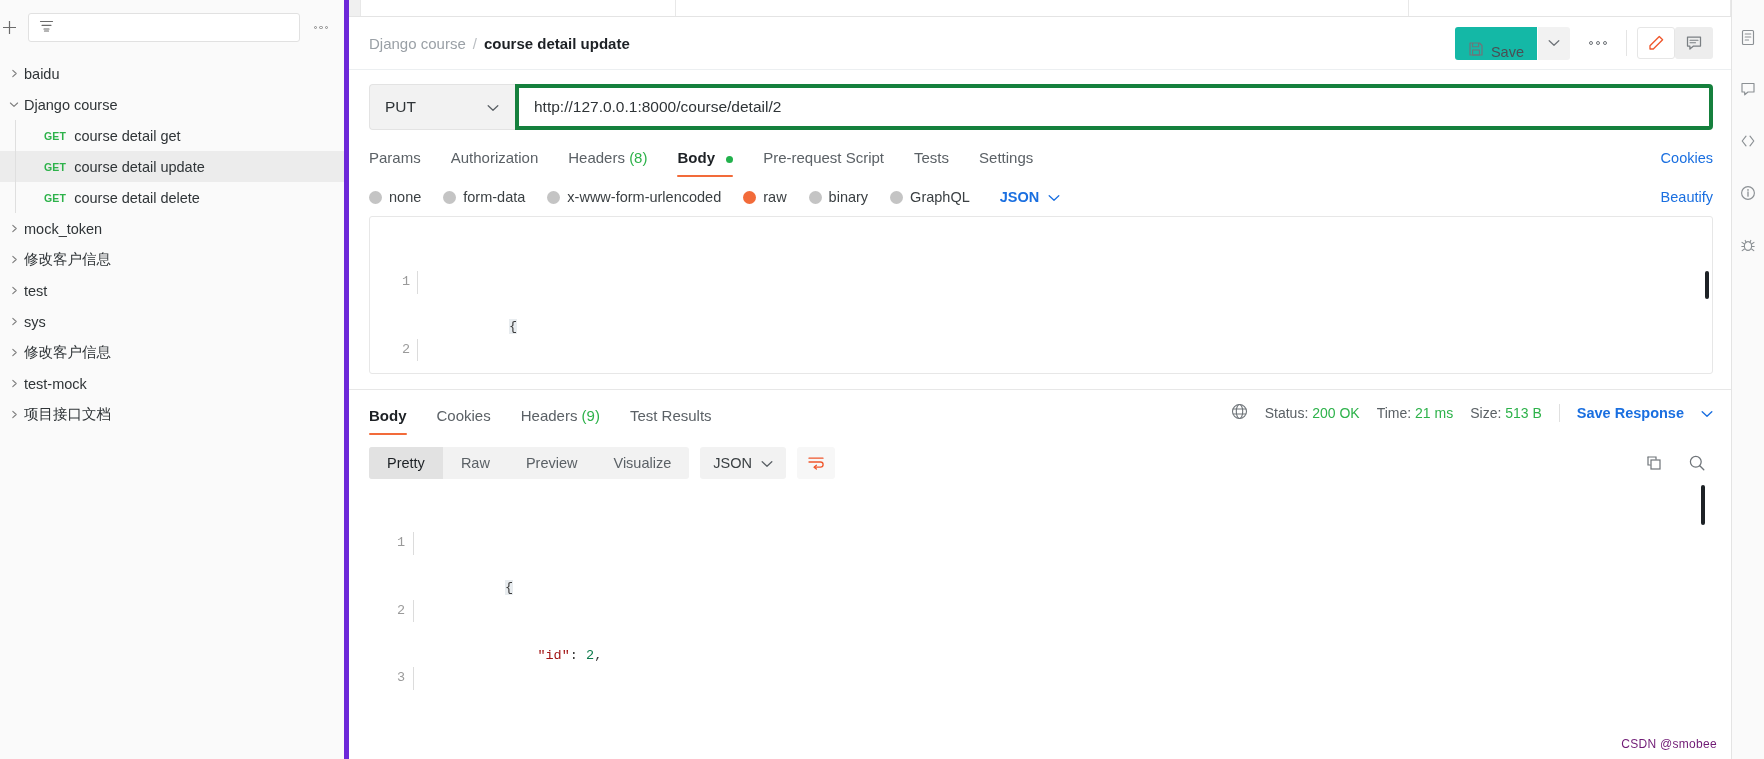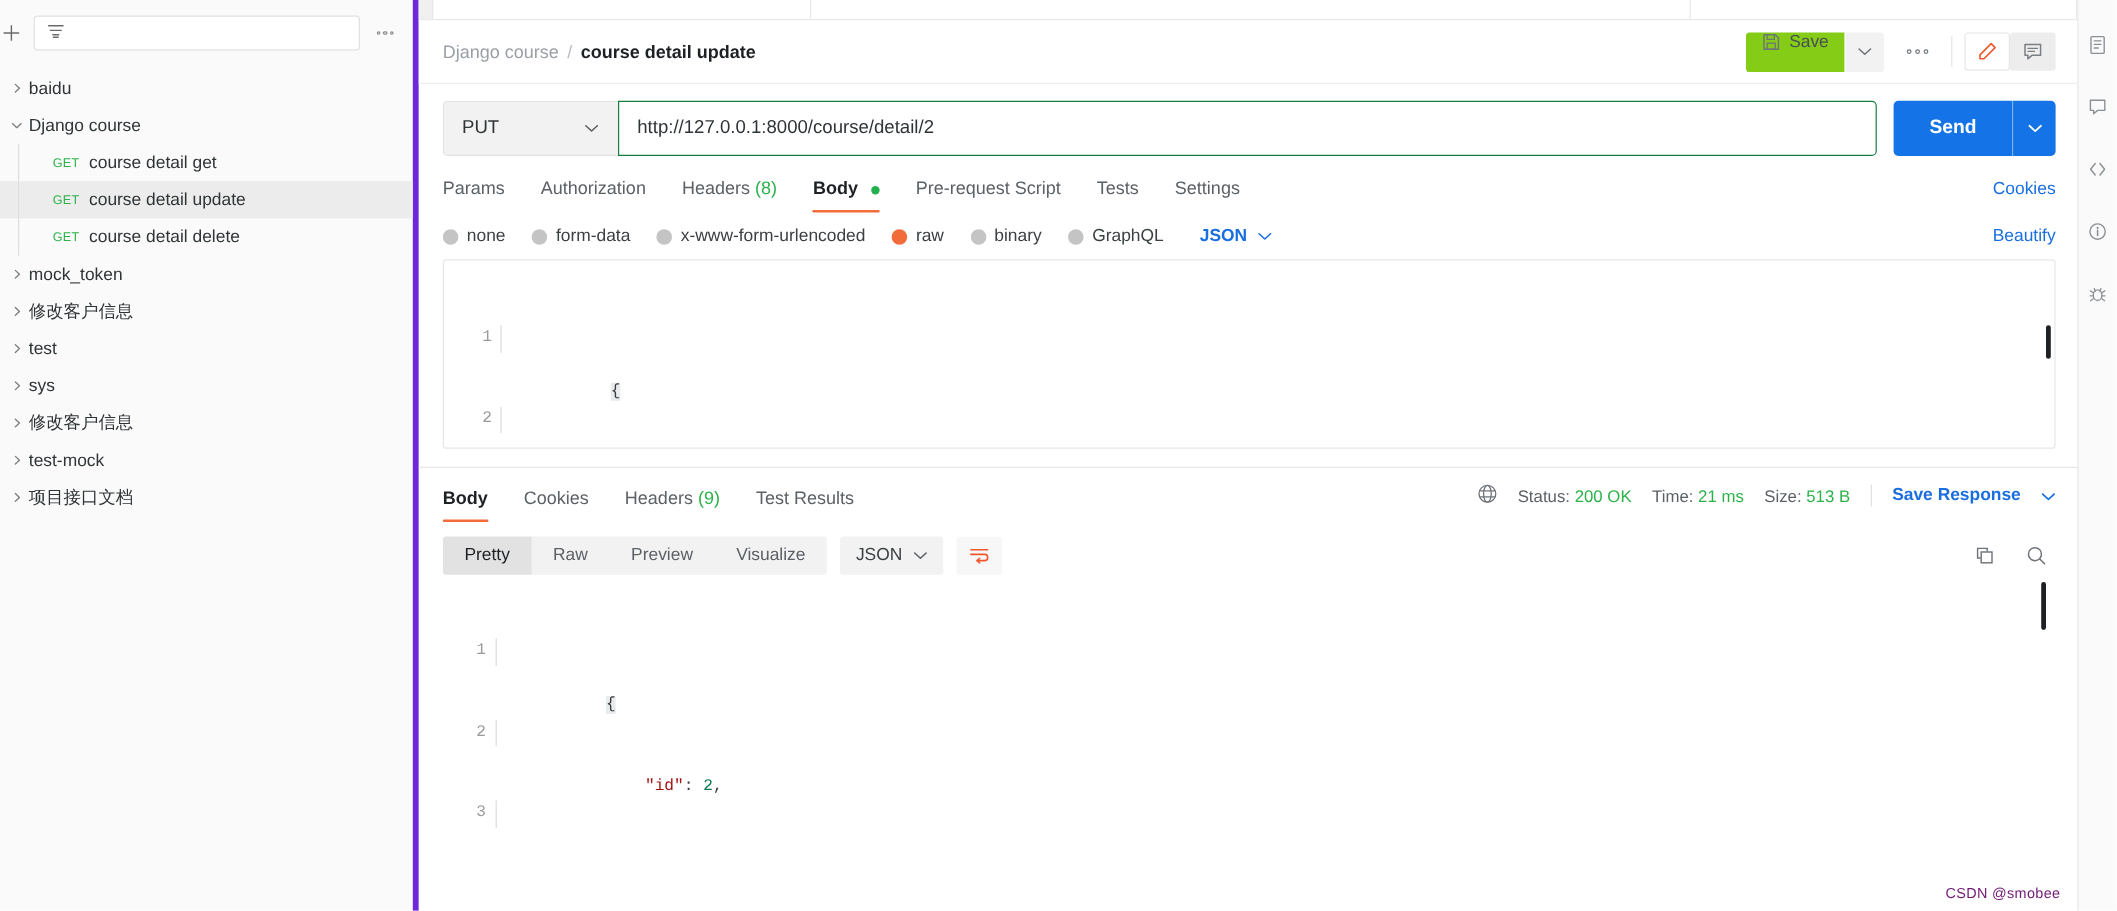--- a/index.html
+++ b/index.html
@@ -62,21 +62,21 @@
     height: 31px; display: flex; align-items: center;
     padding-left: 44px; cursor: pointer; position: relative;
     font-size: 14.5px;
   }
   .sb-req.active { background: #ececec; }
   .sb-req .guide {
     position: absolute; left: 15px; top: 0; bottom: 0;
     width: 1px; background: #dfdfdf;
   }
   .sb-req .verb {
-    font-size: 10.5px; font-weight: normal; color: #2db24a;
+    font-size: 10.5px; font-weight: bold; color: #2db24a;
     margin-right: 8px; letter-spacing: .2px;
   }
 
   
   .main {
     flex: 1 1 auto; height: 759px; display: flex; flex-direction: column;
     background: #ffffff; position: relative; min-width: 0;
   }
   .tabstrip {
     height: 17px; flex: 0 0 17px; display: flex;
@@ -95,22 +95,22 @@
     height: 53px; flex: 0 0 53px; display: flex; align-items: center;
     padding: 0 18px 0 20px; border-bottom: 1px solid #eceff1; background: #fff;
   }
   .crumbs { display: flex; align-items: center; gap: 7px; font-size: 15px; }
   .crumb-parent { color: #9aa0a6; cursor: pointer; }
   .crumb-sep { color: #b9bdc1; }
   .crumb-current { color: #1d2125; font-weight: bold; cursor: pointer; }
   .crumb-spacer { flex: 1 1 auto; }
   .save-group { display: flex; align-items: center; }
   .save-btn {
-    height: 33px; display: flex; align-items: flex-start; gap: 7px;
-    background: #84cc16; border: none; border-radius: 3px 0 0 3px;
+    height: 33px; display: flex; align-items: flex-end; gap: 7px;
+    background: #14b8a6; border: none; border-radius: 3px 0 0 3px;
     padding: 0 13px; font-size: 14.5px; color: #4a4f54; cursor: pointer;
     font-family: inherit;
   }
   .save-caret {
     height: 33px; width: 32px; background: #f2f2f2;
     border-radius: 0 3px 3px 0; margin-left: 1px;
     display: flex; align-items: center; justify-content: center;
     color: #6f7479; cursor: pointer;
   }
   .hdots {
@@ -135,21 +135,21 @@
   .urlrow { padding: 14px 18px 0 20px; display: flex; align-items: stretch; gap: 0; }
   .method-box {
     width: 146px; flex: 0 0 146px; height: 46px;
     background: #f2f2f2; border: 1px solid #e3e3e3; border-right: none;
     border-radius: 4px 0 0 4px; display: flex; align-items: center;
     justify-content: space-between; padding: 0 16px 0 15px;
     font-size: 15.5px; color: #2f3437; cursor: pointer;
   }
   .url-box {
     flex: 1 1 auto; height: 46px; background: #fff;
-    border: 1px solid #15803d; border-radius: 0 4px 4px 0;
+    border: 4px solid #15803d; border-radius: 0 4px 4px 0;
     display: flex; align-items: center; padding: 0 15px;
     font-size: 15.5px; color: #2f3437; overflow: hidden; white-space: nowrap;
   }
   .send-wrap { margin-left: 14px; display: flex; align-items: center; }
   .send-btn {
     height: 46px; background: #1473e6; color: #fff; border: none;
     padding: 0 30px; font-size: 16px; font-weight: bold; cursor: pointer;
     border-radius: 4px 0 0 4px; font-family: inherit;
   }
   .send-caret {
@@ -475,28 +475,20 @@
       <div class="method-box">
         <span>PUT</span>
         <span>
           <svg width="12" height="8" viewBox="0 0 12 8">
               <path d="M1.2 1.8L6 6.2 10.8 1.8" stroke="#5b6166" stroke-width="1.3" fill="none" stroke-linecap="round" stroke-linejoin="round"></path>
             </svg>
         </span>
       </div>
       <div class="url-box">
         <span>http://127.0.0.1:8000/course/detail/2</span>
-      </div>
-      <div class="send-wrap">
-        <button class="send-btn">Send</button>
-        <div class="send-caret">
-          <svg width="12" height="8" viewBox="0 0 12 8">
-              <path d="M1.2 1.8L6 6.2 10.8 1.8" stroke="#ffffff" stroke-width="1.5" fill="none" stroke-linecap="round" stroke-linejoin="round"></path>
-            </svg>
-        </div>
       </div>
     </div>
 
     <div class="reqtabs">
       <div class="rtab">
         <span>Params</span>
       </div>
       <div class="rtab">
         <span>Authorization</span>
       </div>

